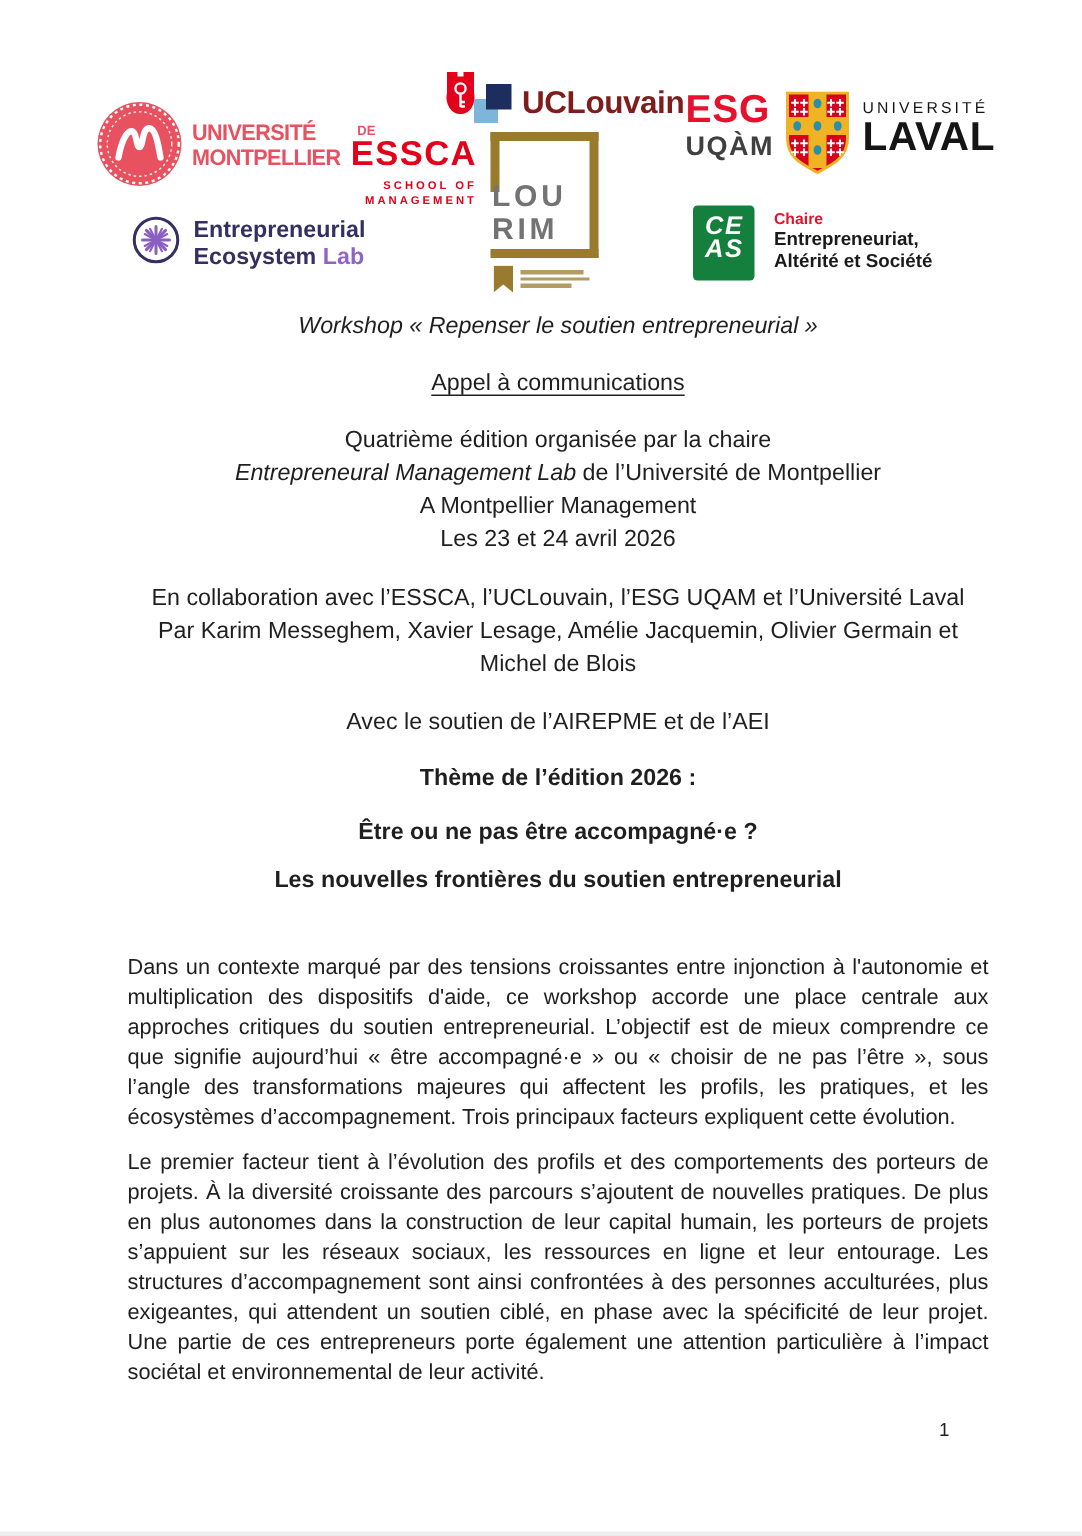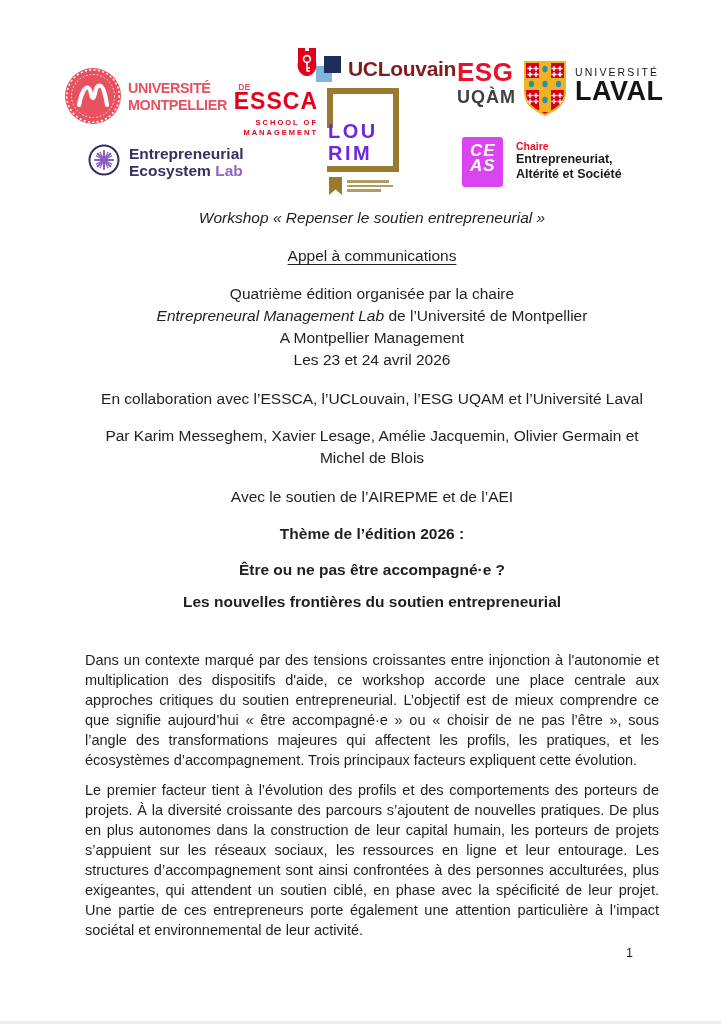--- a/index.html
+++ b/index.html
@@ -33,21 +33,21 @@
   .ucl-sq-dark  { position:absolute; right:0; top:0; width:17px; height:17px; background:#1d2e5e; }
   .ucl-name { margin-left:7px; font-size:21px; font-weight:bold; color:#7f1d1d; letter-spacing:-0.3px; }
 
   
   .lourim { left:327px; top:88px; width:72px; height:108px; }
   .lourim-frame { position:absolute; left:0; top:0; width:72px; height:84px; }
   .lr-top    { position:absolute; top:0; left:0; width:72px; height:6px; background:#9a7b2d; }
   .lr-right  { position:absolute; top:0; right:0; width:6px; height:84px; background:#9a7b2d; }
   .lr-bottom { position:absolute; bottom:0; left:0; width:72px; height:6px; background:#9a7b2d; }
   .lr-left   { position:absolute; top:0; left:0; width:6px; height:40px; background:#9a7b2d; }
-  .lourim-word { position:absolute; left:1px; color:#6d28d9; font-weight:bold;
+  .lourim-word { position:absolute; left:1px; color:#737373; font-weight:bold;
                  font-size:20px; letter-spacing:2.5px; line-height:22px; }
   .lr-lou { top:32px; } .lr-rim { top:54px; }
   .lourim-ribbon { position:absolute; left:2px; top:89px; width:13px; height:18px; background:#9a7b2d;
                    clip-path:polygon(0 0,100% 0,100% 100%,50% 70%,0 100%); }
   .lourim-tag { position:absolute; left:20px; top:92px; }
   .lourim-tag i { display:block; height:2.5px; background:#9a7b2d; opacity:.75; margin-bottom:2px; }
   .lt1{width:42px;} .lt2{width:46px;} .lt3{width:34px;}
 
   
   .esg { left:457px; top:60px; }
@@ -60,38 +60,38 @@
   .laval-l1 { font-size:10.5px; letter-spacing:2.1px; font-weight:500; }
   .laval-l2 { font-size:27px; font-weight:bold; letter-spacing:.5px; line-height:26px; }
 
   
   .eelab { left:88px; top:144px; display:flex; align-items:center; }
   .eelab-text { margin-left:9px; font-size:15.5px; font-weight:bold; color:#343061; line-height:17.5px; }
   .eelab-lab { color:#9064c7; }
 
   
   .ceas { left:462px; top:137px; display:flex; }
-  .ceas-block { width:41px; height:50px; background:#d946ef; border-radius:3px;
+  .ceas-block { width:41px; height:50px; background:#15803d; border-radius:3px;
                 color:#fff; font-weight:800; font-style:italic; font-size:17px;
                 line-height:15px; padding:6px 0 0 8px; letter-spacing:1px; }
   .ceas-text { margin-left:13px; margin-top:3px; }
   .ceas-chaire { color:#e8112d; font-weight:bold; font-size:10.5px; line-height:12px; }
   .ceas-line { color:#1a1a1a; font-weight:bold; font-size:12.5px; line-height:14.5px; }
   .ceas-line:first-of-type { margin-top:2px; }
 
   
   .content { position:absolute; top:195px; left:0; right:0; padding:0 62px 0 85px; }
   .content p { text-align:center; font-size:15.5px; line-height:22px; }
   .italic { font-style:italic; }
   .p-workshop { margin-top:12px; }
   .p-call { margin-top:16px; }
   .p-call span { text-decoration:underline; text-underline-offset:3px; }
   .p-edition { margin-top:16px; }
   .p-collab { margin-top:17px; }
-  .p-authors { margin-top:15px; }
+  .p-authors { }
   .p-support { margin-top:17px; }
   .p-theme-label { margin-top:15px; font-weight:bold; }
   .p-theme1 { margin-top:14px; font-weight:bold; font-size:16px; }
   .p-theme2 { margin-top:10px; font-weight:bold; font-size:16px; }
   .content p.body-par {
     margin-top:10px; text-align:justify; font-size:14.5px; line-height:20px;
   }
   .content p.body-par.first { margin-top:37px; }
 
   .page-number { position:absolute; left:626px; top:946px; font-size:12.5px; color:#1f1f1f; }

